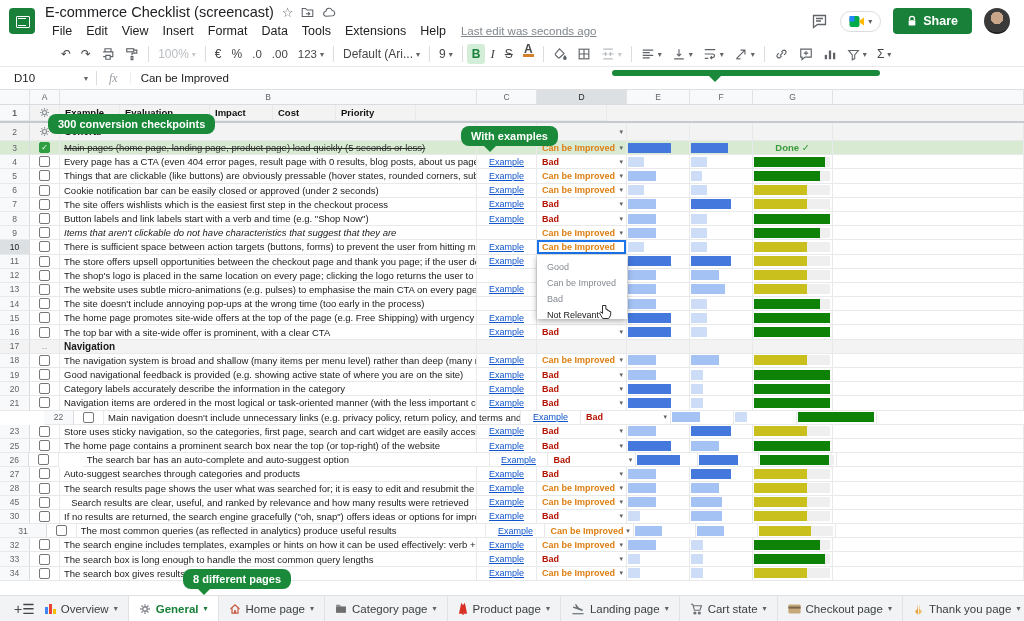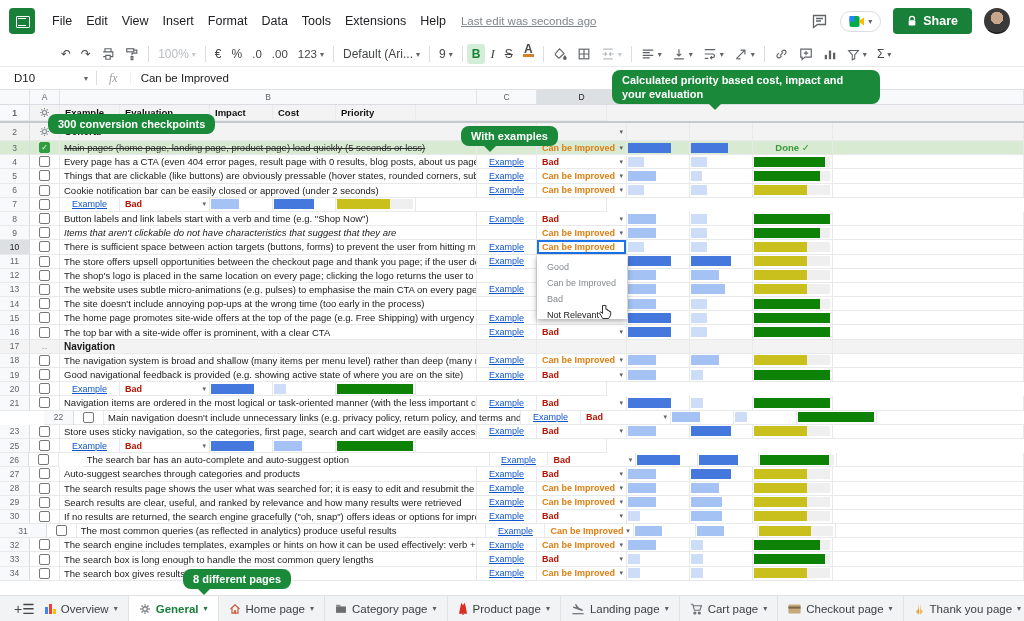--- a/index.html
+++ b/index.html
@@ -107,20 +107,35 @@
 </head>
 <body>
 
 <div id="app">
 
   <div class="appbar">
     <div class="sheetslogo">
         <i></i>
       </div>
     <div class="titleblock">
+      <div class="titlerow">
+        <span class="doctitle">E-commerce Checklist (screencast)</span>
+        <span class="tico">☆</span>
+        <span class="tico">
+            <svg width="13" height="13" viewBox="0 0 16 16" fill="none" stroke="#5f6368" stroke-width="1.3">
+              <path d="M1.5 3h4l2 2h7v8h-13z"></path>
+              <path d="M6 9.5h4.5M8.8 7.5l2 2-2 2"></path>
+            </svg>
+          </span>
+        <span class="tico">
+            <svg width="14" height="13" viewBox="0 0 16 16" fill="none" stroke="#5f6368" stroke-width="1.3">
+              <path d="M4.5 12.5a3 3 0 0 1-.3-6A4 4 0 0 1 12 5.6a3.2 3.2 0 0 1 .6 6.3z"></path>
+            </svg>
+          </span>
+      </div>
       <div class="menurow">
         <span id="menus" style="display: flex;">
             <span class="menuitem">File</span>
             <span class="menuitem">Edit</span>
             <span class="menuitem">View</span>
             <span class="menuitem">Insert</span>
             <span class="menuitem">Format</span>
             <span class="menuitem">Data</span>
             <span class="menuitem">Tools</span>
             <span class="menuitem">Extensions</span>
@@ -474,20 +489,23 @@
             <span class="pbar pc-yellow" style="width: 70%;"></span>
           </span>
         </div>
         <div class="cell" style="width: 191px;"></div>
       </div>
       <div class="row" style="height: 14.19px;">
         <div class="cell rh" style="width: 30px;">7</div>
         <div class="cell" style="width: 30px;">
           <span class="cb"></span>
         </div>
+        <div class="cell" style="width: 417px;">
+          <span class="btext">The site offers wishlists which is the easiest first step in the checkout process</span>
+        </div>
         <div class="cell" style="width: 60px;">
           <span class="exlink">Example</span>
         </div>
         <div class="cell" style="width: 90px;">
           <span class="evarrow">▾</span>
           <span class="evaltxt ev-bad">Bad</span>
         </div>
         <div class="cell" style="width: 63px;">
           <span class="bar sh-mid" style="width: 45%; margin-left: 1px;"></span>
         </div>
@@ -800,20 +818,23 @@
             <span class="pbar pc-green" style="width: 100%;"></span>
           </span>
         </div>
         <div class="cell" style="width: 191px;"></div>
       </div>
       <div class="row" style="height: 14.19px;">
         <div class="cell rh" style="width: 30px;">20</div>
         <div class="cell" style="width: 30px;">
           <span class="cb"></span>
         </div>
+        <div class="cell" style="width: 417px;">
+          <span class="btext">Category labels accurately describe the information in the category</span>
+        </div>
         <div class="cell" style="width: 60px;">
           <span class="exlink">Example</span>
         </div>
         <div class="cell" style="width: 90px;">
           <span class="evarrow">▾</span>
           <span class="evaltxt ev-bad">Bad</span>
         </div>
         <div class="cell" style="width: 63px;">
           <span class="bar sh-solid" style="width: 70%; margin-left: 1px;"></span>
         </div>
@@ -909,20 +930,23 @@
             <span class="pbar pc-yellow" style="width: 70%;"></span>
           </span>
         </div>
         <div class="cell" style="width: 191px;"></div>
       </div>
       <div class="row" style="height: 14.19px;">
         <div class="cell rh" style="width: 30px;">25</div>
         <div class="cell" style="width: 30px;">
           <span class="cb"></span>
         </div>
+        <div class="cell" style="width: 417px;">
+          <span class="btext">The home page contains a prominent search box near the top (or top-right) of the website</span>
+        </div>
         <div class="cell" style="width: 60px;">
           <span class="exlink">Example</span>
         </div>
         <div class="cell" style="width: 90px;">
           <span class="evarrow">▾</span>
           <span class="evaltxt ev-bad">Bad</span>
         </div>
         <div class="cell" style="width: 63px;">
           <span class="bar sh-solid" style="width: 70%; margin-left: 1px;"></span>
         </div>
@@ -1014,25 +1038,25 @@
           <span class="bar sh-mid" style="width: 45%; margin-left: 1px;"></span>
         </div>
         <div class="cell" style="width: 80px;">
           <span class="ptrack">
             <span class="pbar pc-yellow" style="width: 70%;"></span>
           </span>
         </div>
         <div class="cell" style="width: 191px;"></div>
       </div>
       <div class="row" style="height: 14.19px;">
-        <div class="cell rh" style="width: 30px;">29</div>
-        <div class="cell" style="width: 30px;">
-          <span class="cb"></span>
-        </div>
-        <div class="cell" style="width: 417px;">
+        <div class="cell rh" style="width: 30px;">45</div>
+        <div class="cell" style="width: 30px;">
+          <span class="cb"></span>
+        </div>
+        <div class="cell" style="width: 417px; justify-content: center;">
           <span class="btext">Search results are clear, useful, and ranked by relevance and how many results were retrieved</span>
         </div>
         <div class="cell" style="width: 60px;">
           <span class="exlink">Example</span>
         </div>
         <div class="cell" style="width: 90px;">
           <span class="evarrow">▾</span>
           <span class="evaltxt ev-imp">Can be Improved</span>
         </div>
         <div class="cell" style="width: 63px;">
@@ -1198,21 +1222,21 @@
     </div>
 
   <div class="cursor">
     <svg width="15" height="17" viewBox="0 0 15 17">
         <path d="M4.5 1.5v8L2.8 7.8 1.5 9l3.2 5.5h6l2-3.5V7.5h-1.6V6.4H9.5V5.3H7.9V1.5z" fill="#fff" stroke="#333" stroke-width="1"></path>
       </svg>
   </div>
 
   <div class="callout co1">300 conversion checkpoints</div>
   <div class="callout co2"><span>With examples</span><i class="tri"></i></div>
-  <div class="callout co3"><span>Calculated priority based cost, impact and your evaluation</span><i class="tri"></i></div>
+  <div class="callout co3"><i class="tri"></i></div>
   <div class="callout co4"><span>8 different pages</span><i class="tri"></i></div>
 
   <div class="tabbar">
     <span class="tbbtn">+</span>
     <span class="tbbtn">☰</span>
     <span id="tabs" style="display:flex;align-items:stretch;">
         <span class="sheettab">
           <span class="ovbars">
             <i style="background: rgb(66, 133, 244); height: 7px;"></i>
             <i style="background: rgb(234, 67, 53); height: 10px;"></i>
@@ -1273,21 +1297,21 @@
           <span class="car">▾</span>
         </span>
         <span class="sheettab">
           <span style="display: flex; align-items: center;">
             <svg width="13" height="12" viewBox="0 0 16 15" fill="none" stroke="#6b7075" stroke-width="1.4">
               <path d="M1 1.5h2.3L5.4 9h6.8l2-5.5H4"></path>
               <circle cx="6" cy="12.5" r="1.3" fill="#6b7075"></circle>
               <circle cx="11.5" cy="12.5" r="1.3" fill="#6b7075"></circle>
             </svg>
           </span>
-          <span>Cart page</span>
+          <span>Cart state</span>
           <span class="car">▾</span>
         </span>
         <span class="sheettab">
           <span style="display: flex; align-items: center;">
             <svg width="13" height="10" viewBox="0 0 16 12">
               <rect x="0.5" y="0.5" width="15" height="11" rx="1.5" fill="#c7a87a"></rect>
               <rect x="0.5" y="3" width="15" height="2.5" fill="#7a6648"></rect>
             </svg>
           </span>
           <span>Checkout page</span>

